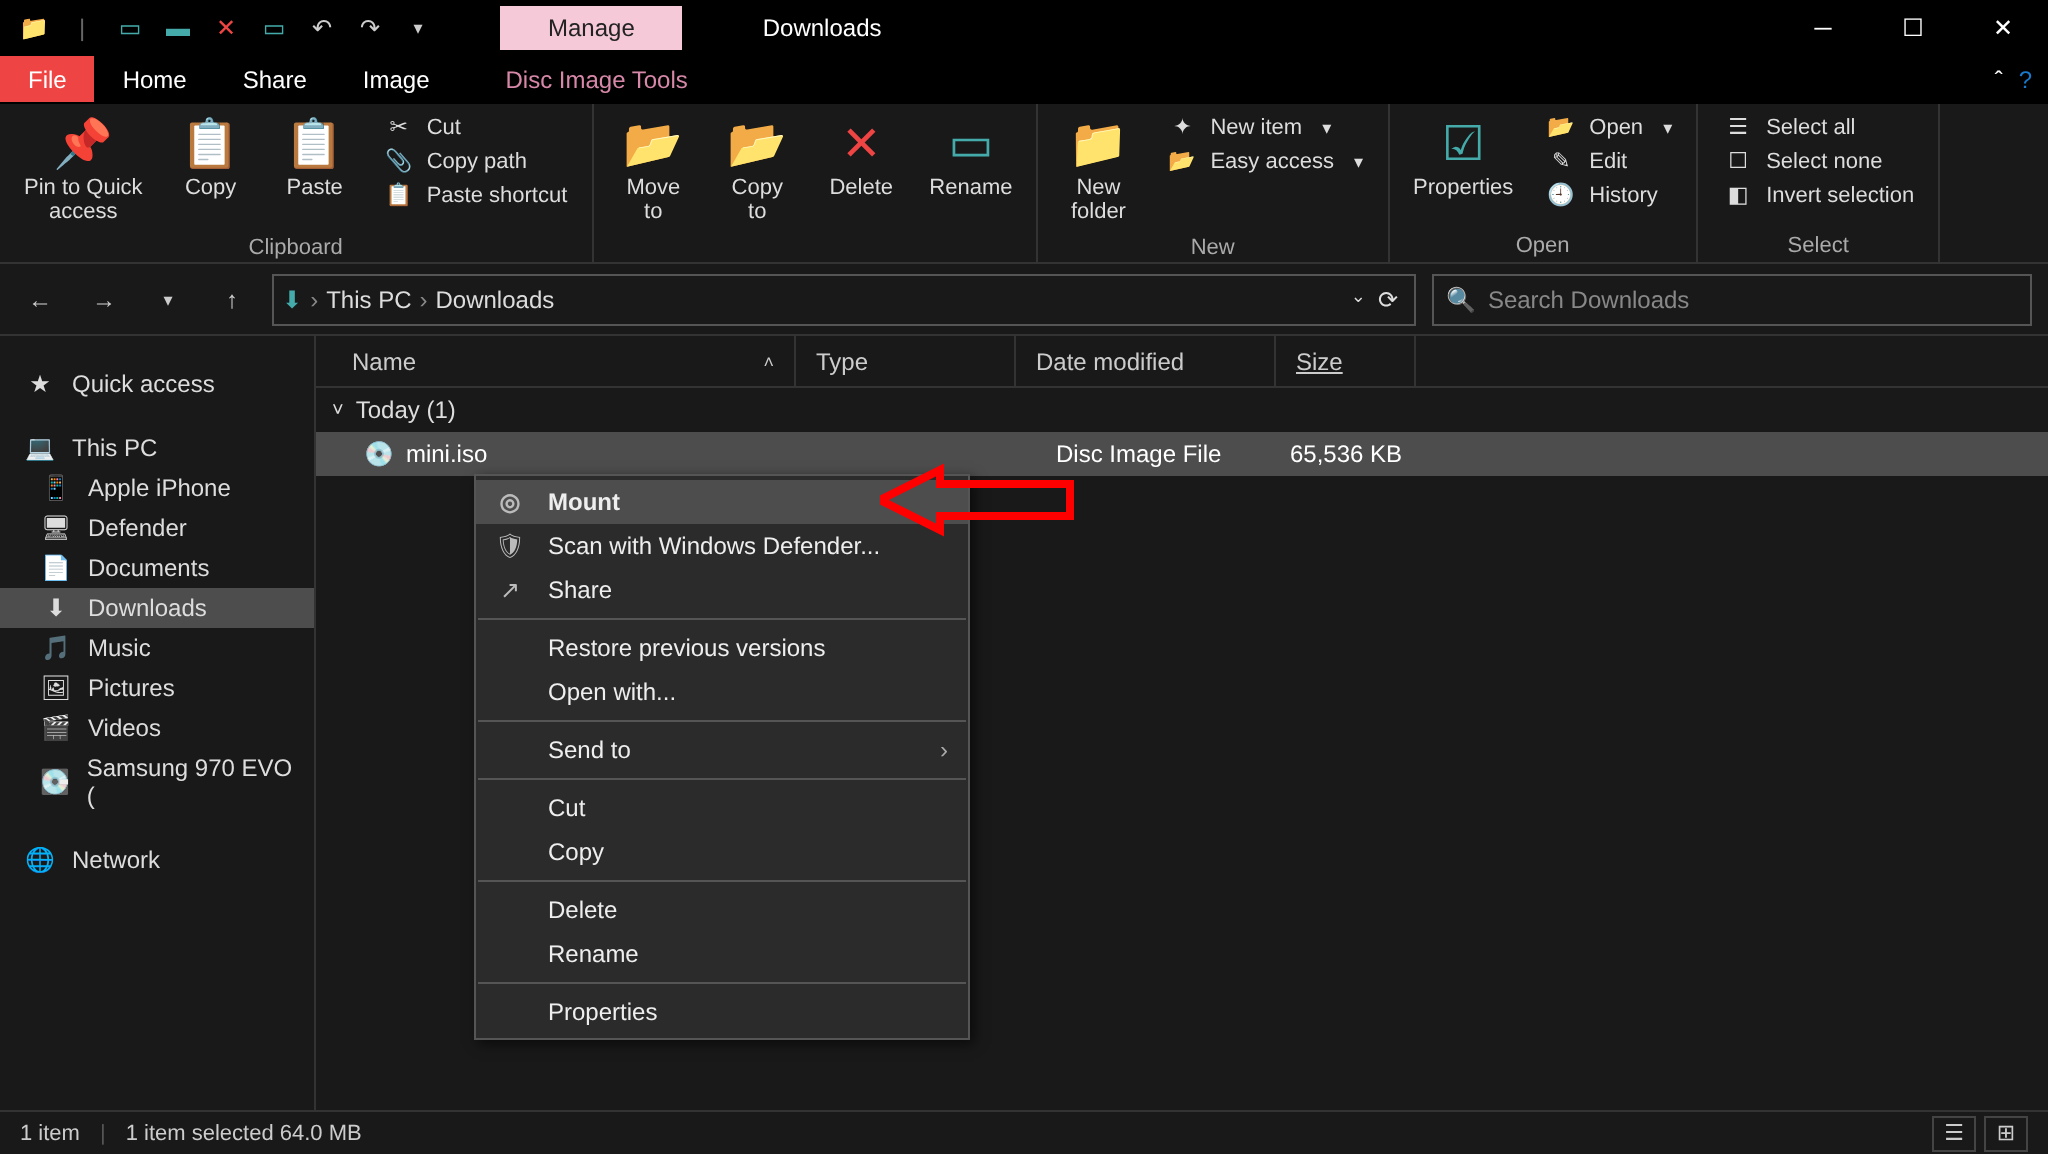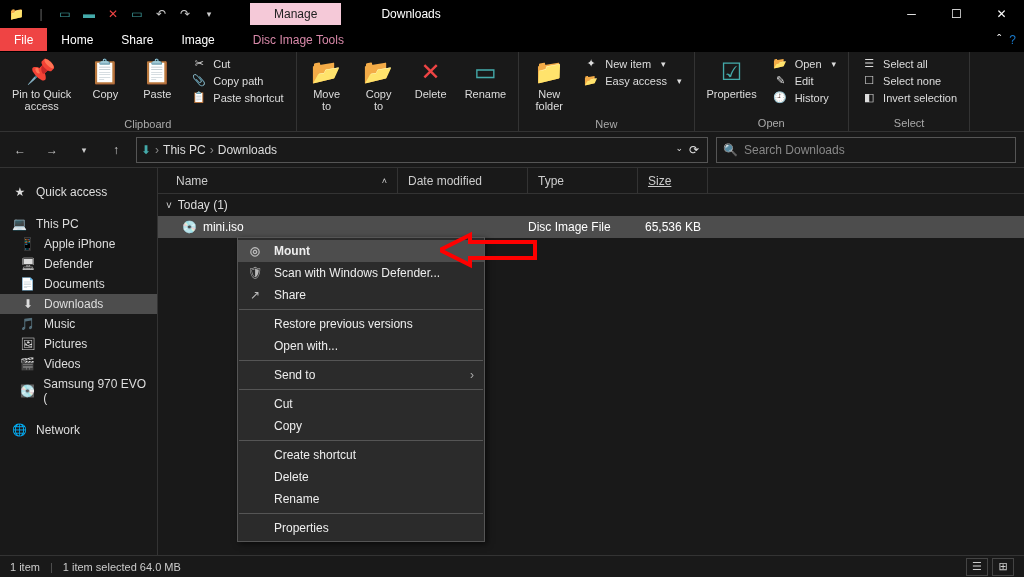--- a/index.html
+++ b/index.html
@@ -313,22 +313,22 @@
         <span>Network</span>
       </div>
   </div>
 
   <div class="content">
     <div class="col-headers">
       <div class="col name">
           <span>Name</span>
           <span style="margin-left:auto;font-size:9px">˄</span>
         </div>
+      <div class="col type">Type</div>
       <div class="col date">Date modified</div>
-      <div class="col type">Type</div>
       <div class="col size">Size</div>
     </div>
     <div class="group-header">
         <span style="font-size:10px">˅</span>
         <span>Today (1)</span>
       </div>
     <div class="file-row selected">
       <div class="cell-name">
           <span>💿</span>
           <span>mini.iso</span>
@@ -371,24 +371,20 @@
   <div class="ctx-sep"></div>
   <div class="ctx-item">
       <span class="icon"></span>
       <span>Cut</span>
     </div>
   <div class="ctx-item">
       <span class="icon"></span>
       <span>Copy</span>
     </div>
   <div class="ctx-sep"></div>
-  <div class="ctx-item">
-      <span class="icon"></span>
-      <span>Create shortcut</span>
-    </div>
   <div class="ctx-item">
       <span class="icon"></span>
       <span>Delete</span>
     </div>
   <div class="ctx-item">
       <span class="icon"></span>
       <span>Rename</span>
     </div>
   <div class="ctx-sep"></div>
   <div class="ctx-item">

